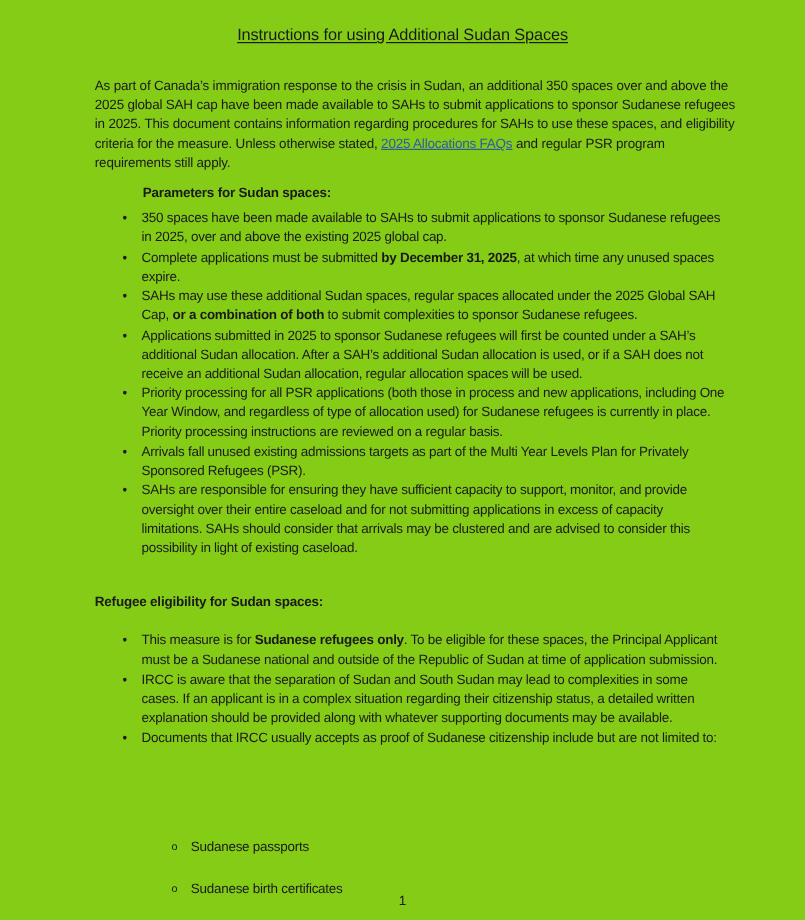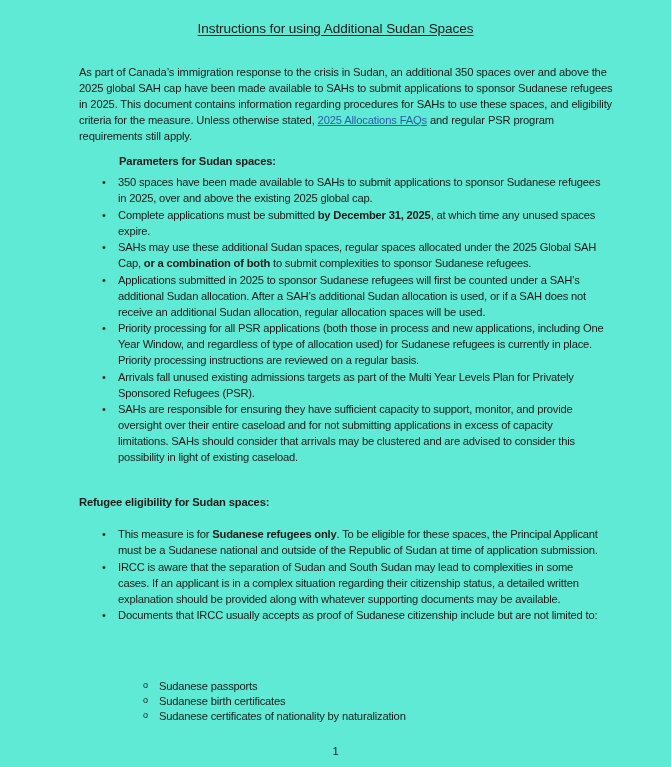--- a/index.html
+++ b/index.html
@@ -1,20 +1,20 @@
 <!DOCTYPE html>
 <html><head>
 <meta charset="utf-8">
 <style>
   html, body { margin: 0; padding: 0; background: #ffffff; }
   body {
     width: 671px; height: 767px; overflow: hidden; position: relative;
     font-family: "Liberation Sans", sans-serif; color: #1a1a1a;
   }
-  .page { position: absolute; left: 0; top: 0; width: 671px; height: 767px; background: #5eead4; }
+  .page { position: absolute; left: 0; top: 0; width: 671px; height: 767px; background: #84cc16; }
   .title {
     position: absolute; top: 21px; left: 0; width: 671px; text-align: center;
     font-size: 13.6px; letter-spacing: -0.1px;
   }
   .title span { text-decoration: underline; text-underline-offset: 2px; }
   .intro {
     position: absolute; left: 79px; top: 64px; width: 535px;
     font-size: 11.2px; line-height: 16px; letter-spacing: -0.15px;
   }
   .intro a { color: #2e5aa8; text-decoration: underline; }
@@ -27,21 +27,21 @@
     list-style: none; font-size: 11.2px; line-height: 16px; letter-spacing: -0.2px;
   }
   ul.bullets > li { position: relative; margin: 0 0 0.5px 0; }
   ul.bullets > li::before {
     content: "\2022"; position: absolute; left: -16px; top: 0; font-size: 11px;
   }
   ul.sub {
     position: absolute; left: 159px; width: 440px; margin: 0; padding: 0;
     list-style: none; font-size: 11.2px; line-height: 15px; letter-spacing: -0.2px;
   }
-  ul.sub > li { position: relative; }
+  ul.sub > li { position: relative; margin-top: 20px; }
   ul.sub > li::before {
     content: "o"; position: absolute; left: -16px; top: -1px; font-size: 9px;
   }
   b { font-weight: bold; }
   .page-num {
     position: absolute; top: 745px; left: 0; width: 671px; text-align: center; font-size: 11.2px;
   }
 </style>
 </head>
 <body>

